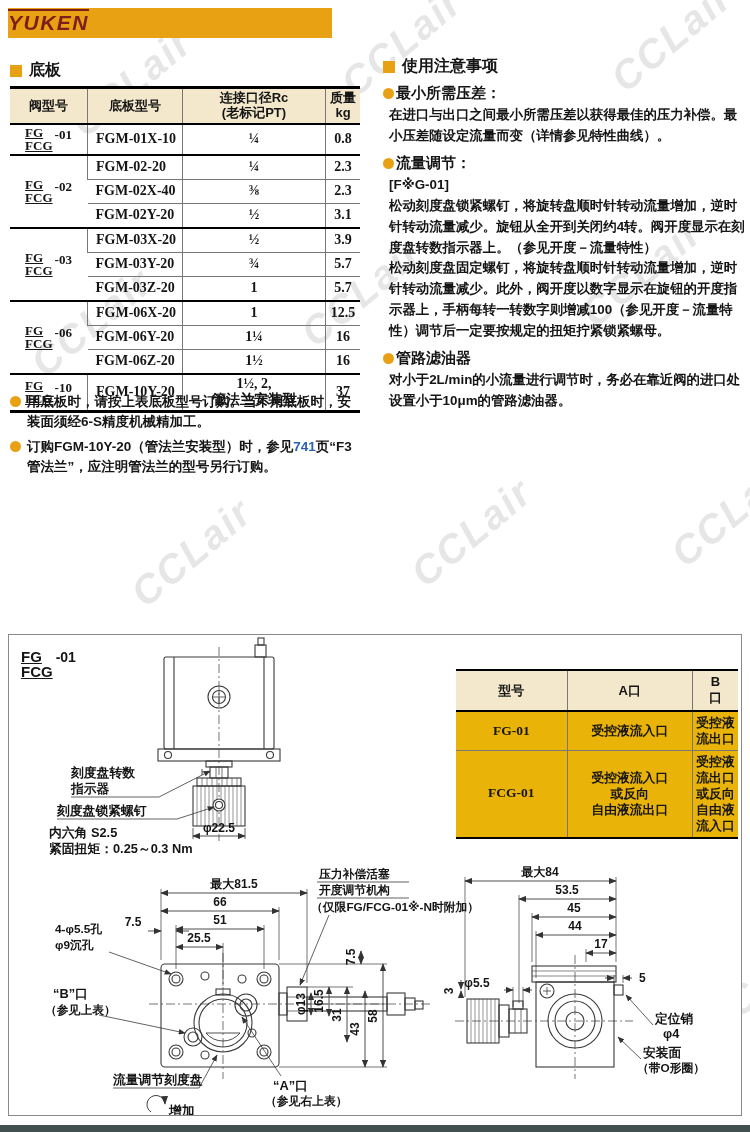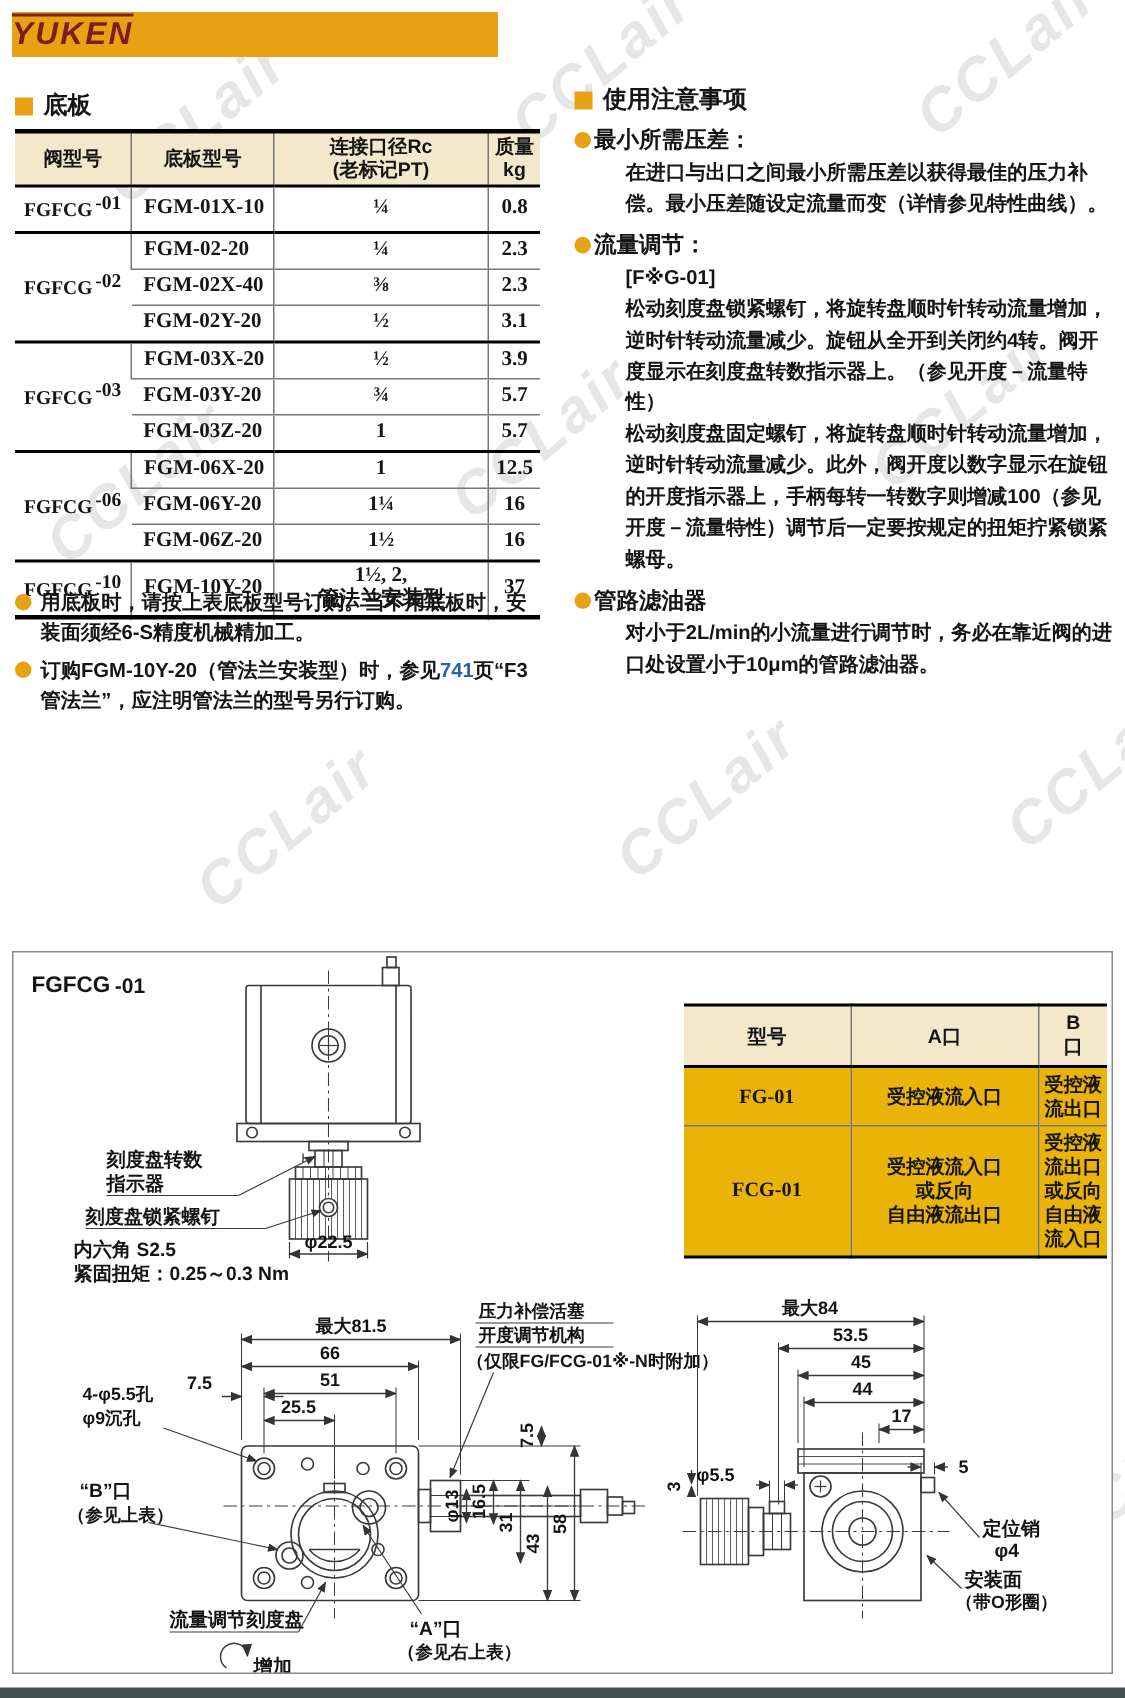--- a/index.html
+++ b/index.html
@@ -24,33 +24,33 @@
   .bp-table{border-collapse:collapse;width:350px;font-size:13px;
             border-top:3px solid #000;border-bottom:3px solid #000;}
   .bp-table th{background:#F3E8CB;font-weight:bold;padding:2px 1px;border-bottom:2.5px solid #000;line-height:1.25;}
   .bp-table th+th,.bp-table td+td{border-left:1px solid #777;}
   .bp-table td{padding:1px 3px;font-family:"Liberation Serif","DejaVu Serif",serif;
                font-weight:bold;font-size:14px;text-align:center;height:21px;}
   .bp-table tr.rw td{border-top:1px solid #777;}
   .bp-table tr.gfirst td{border-top:2.5px solid #000;}
   .bp-table td.plate{text-align:left;padding-left:8px;}
   .valve{display:flex;align-items:center;justify-content:center;gap:2px;}
-  .vstack{display:flex;flex-direction:row;line-height:1.02;font-size:13px;text-align:left;}
+  .vstack{display:flex;flex-direction:column;line-height:1.02;font-size:13px;text-align:left;text-decoration:underline;}
   .sfx{font-size:13px;margin-bottom:8px;}
   .two-line div{line-height:1.15;}
   
   .note{display:flex;gap:6px;margin-bottom:4px;justify-content:center;}
   .dot{width:11px;height:11px;border-radius:50%;background:#E8A113;flex:none;margin-top:4px;}
   .note p{margin:0;font-size:13.5px;font-weight:bold;line-height:1.5;}
   .blue-link{color:#2B5FB4;cursor:pointer;}
   
   .usage{width:362px;}
   .u-item{margin-top:7px;}
   .u-head{display:flex;align-items:center;gap:2px;font-weight:bold;font-size:15px;}
-  .u-body{margin:2px 0 0 34px;font-size:13.4px;font-weight:bold;line-height:1.56;}
+  .u-body{margin:2px 0 0 6px;font-size:13.4px;font-weight:bold;line-height:1.56;}
   .u-body p{margin:0;}
   
   .draw-box{left:8px;top:634px;width:732px;height:480px;border:1.5px solid #8a8a8a;background:#fff;}
   .model-label{position:absolute;left:12px;top:14px;display:flex;gap:3px;font-weight:bold;}
   .model-label .vstack{font-size:15px;}
   .model-label .sfx{font-size:14px;margin-bottom:10px;}
   
   .port-table{position:absolute;left:447px;top:34px;width:282px;border-collapse:collapse;
               border-top:2.5px solid #000;border-bottom:2.5px solid #000;font-size:13px;}
   .port-table th{background:#F3E8CB;font-weight:bold;padding:3px 16px;border-bottom:2px solid #000;}

